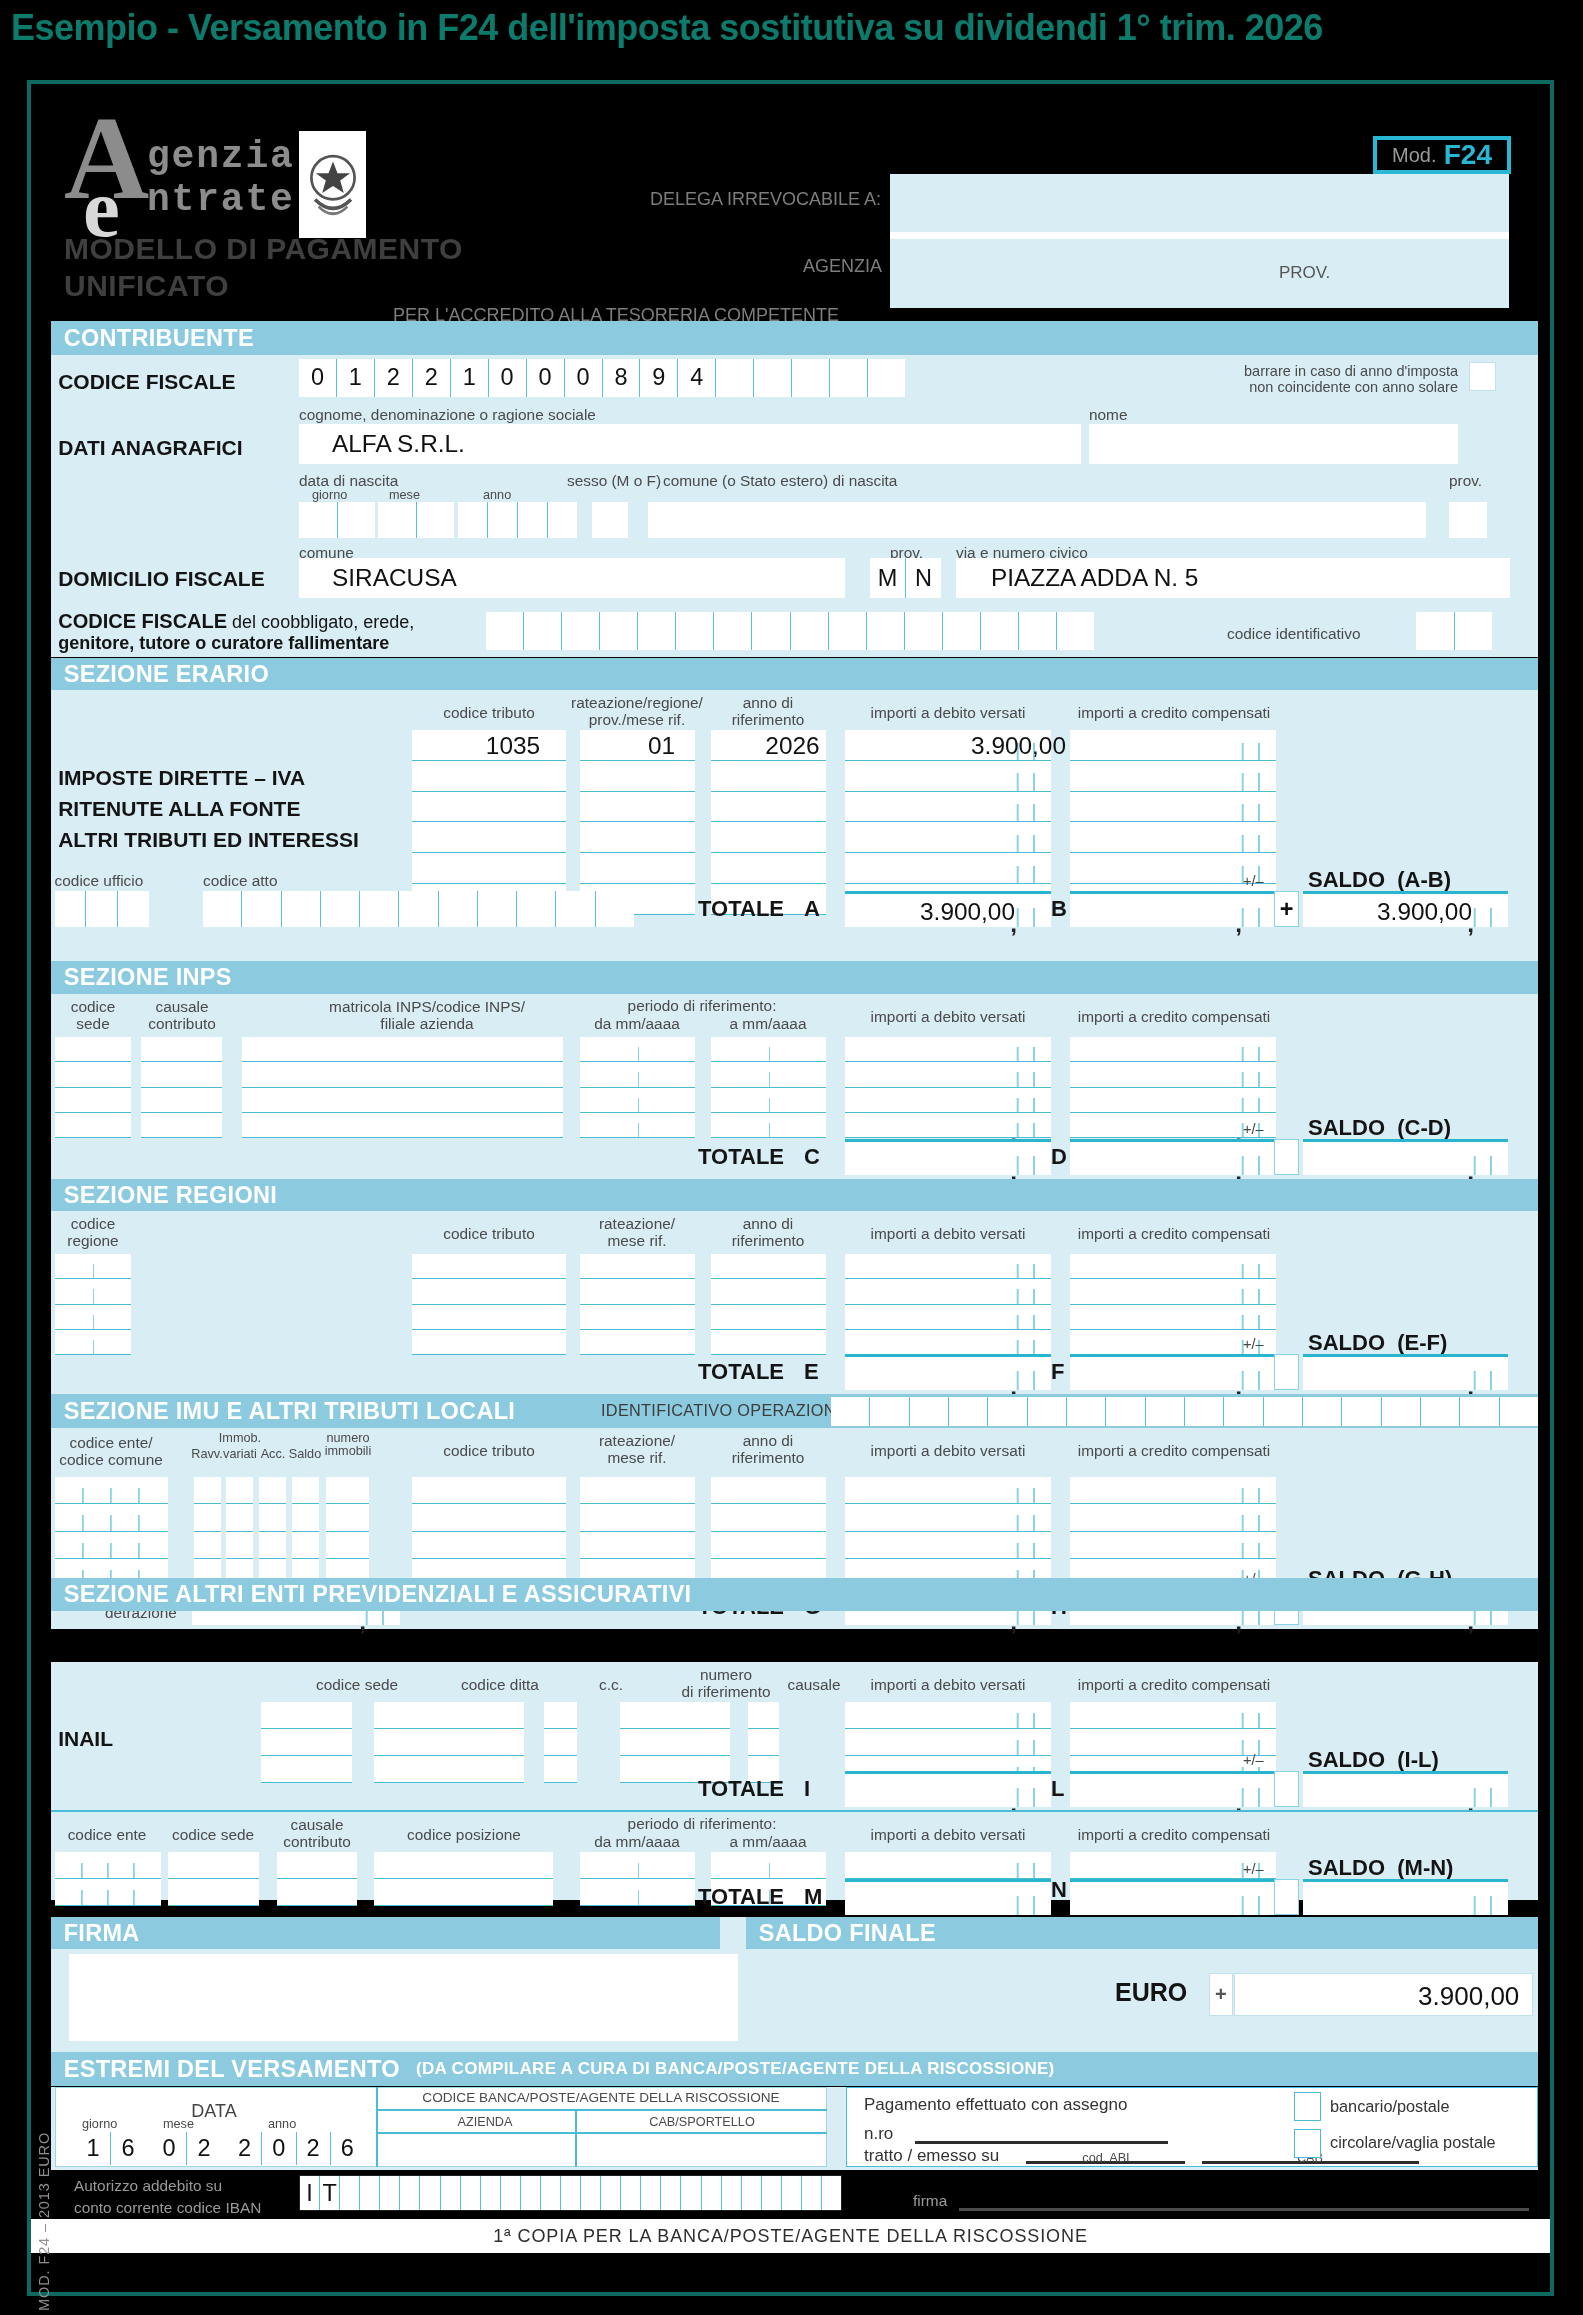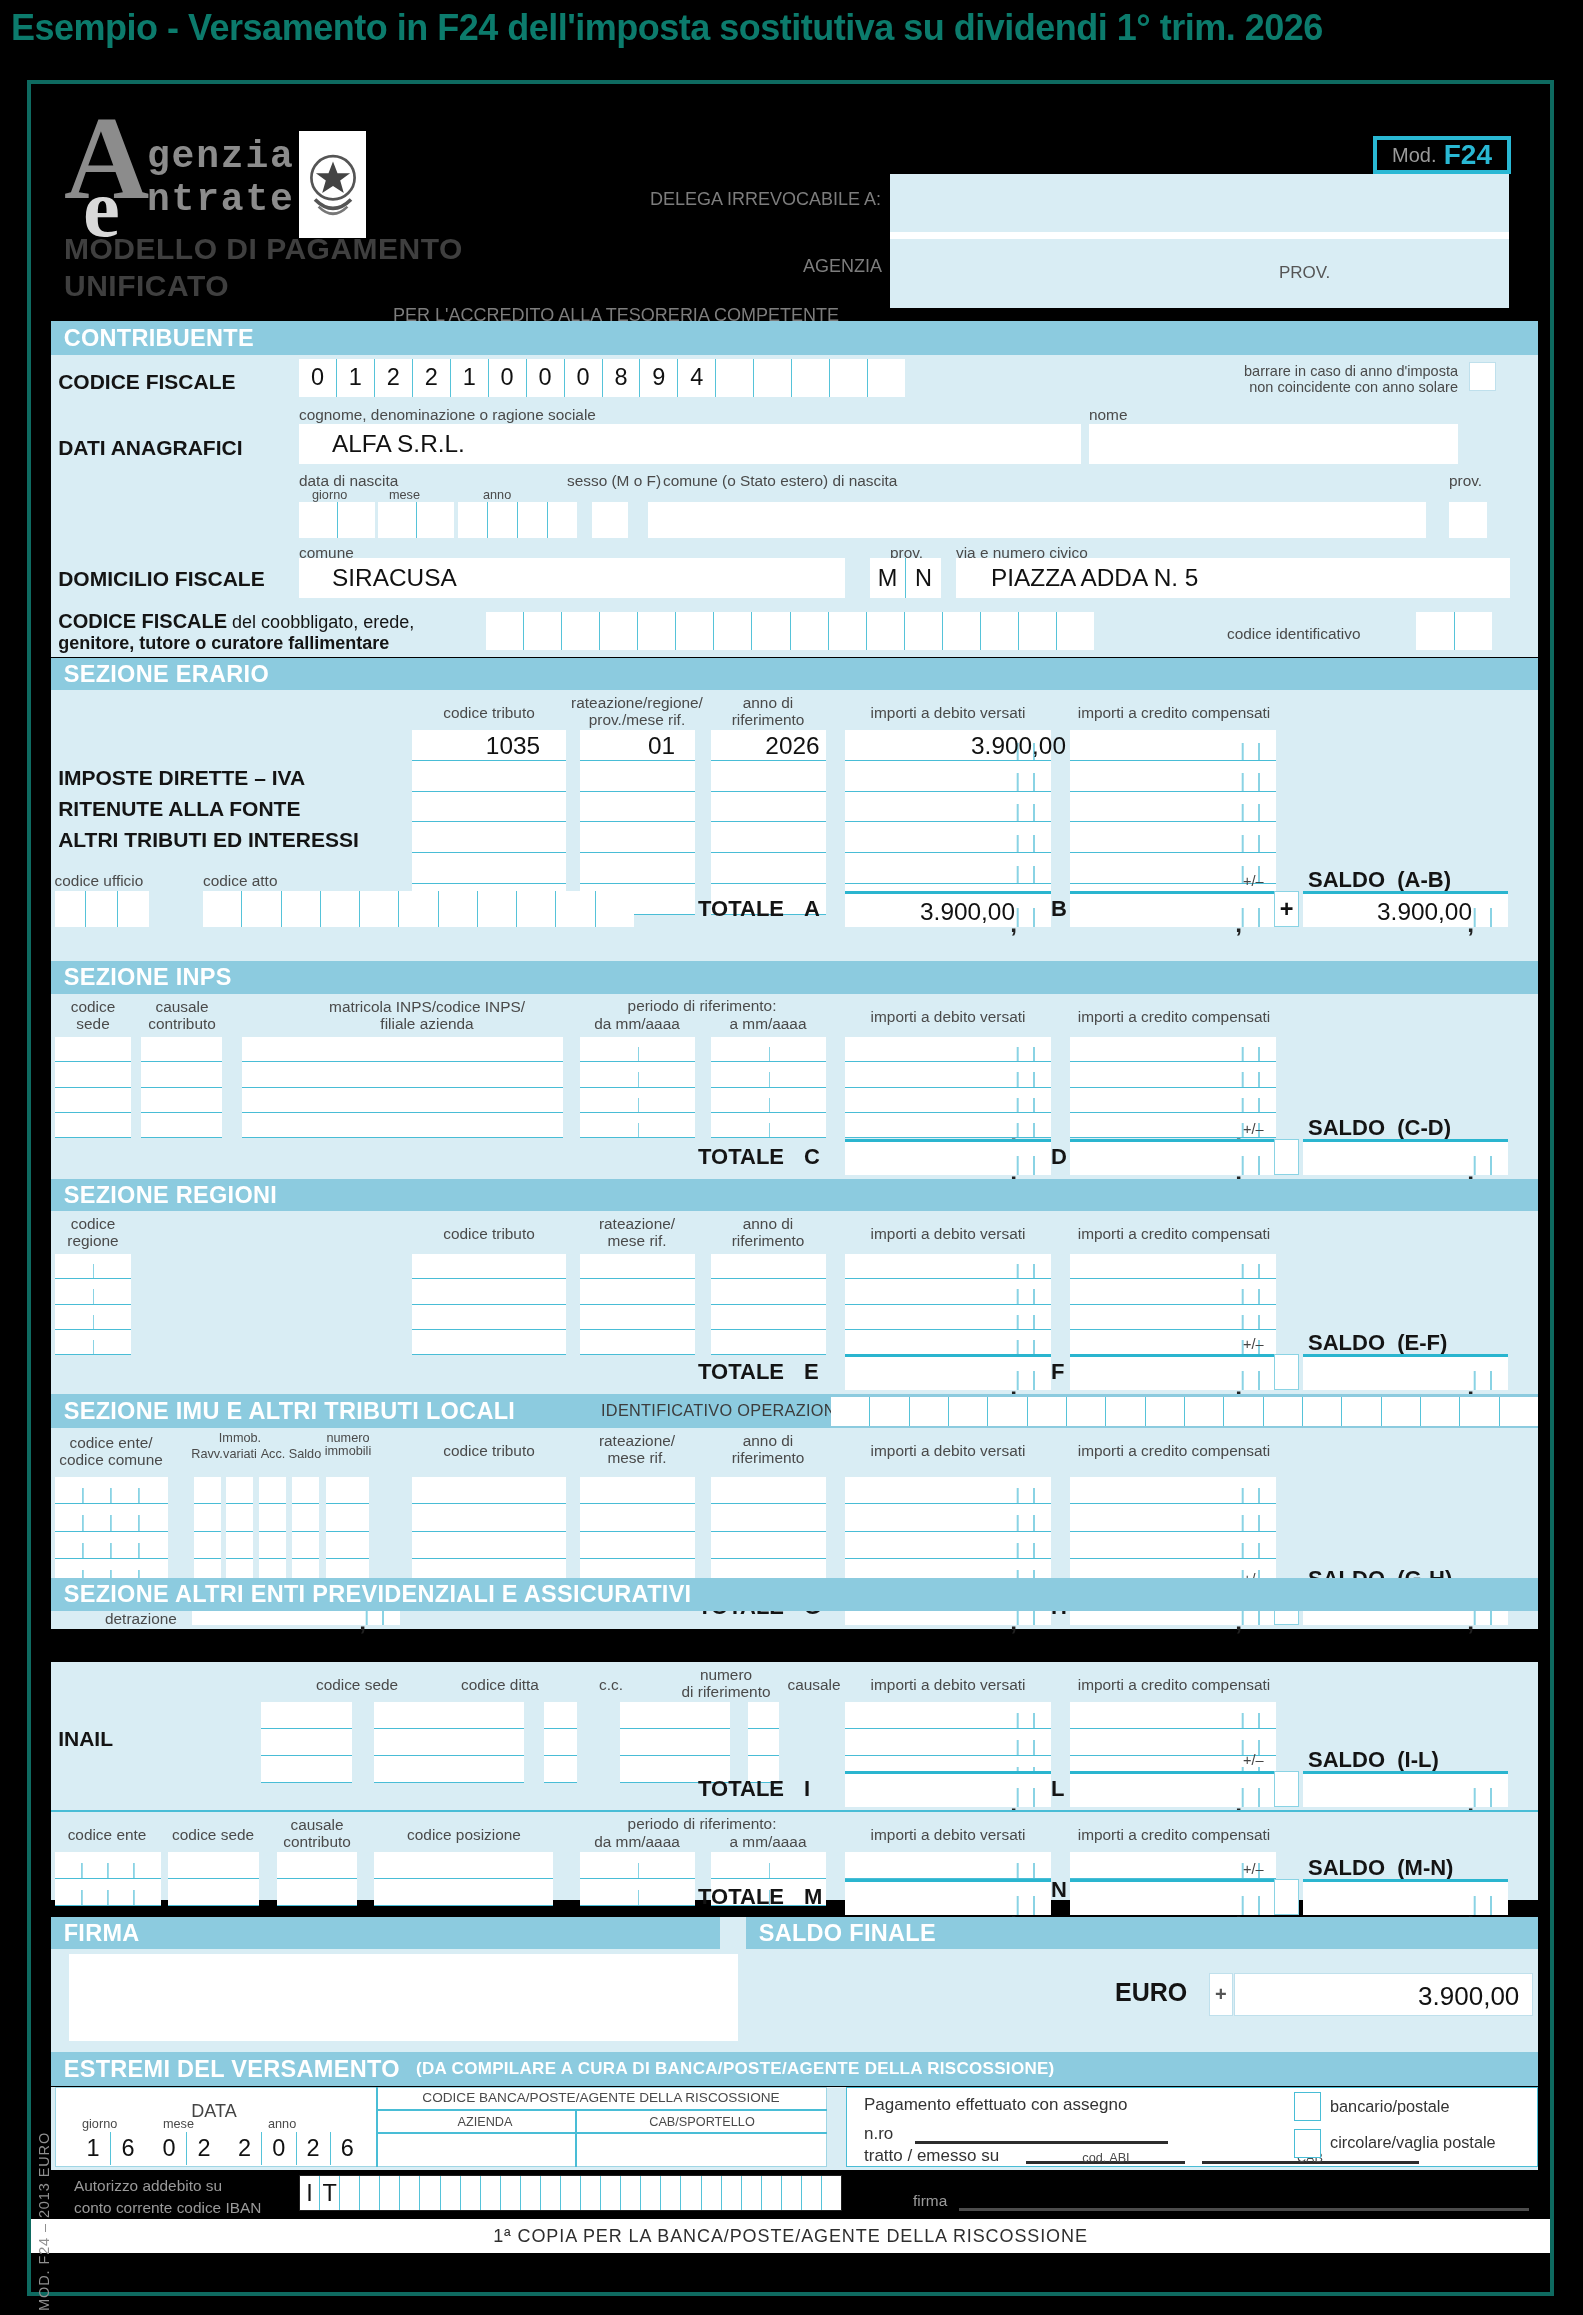--- a/index.html
+++ b/index.html
@@ -568,21 +568,21 @@
         <div class="cr"></div>
         <div class="cr"></div>
       </div>
     <div class="stack amt" style="left:1019px;top:49px;width:206px;height:109px;">
         <div class="cr"></div>
         <div class="cr"></div>
         <div class="cr"></div>
         <div class="cr"></div>
       </div>
 
-    <span class="sl" style="left:54px;top:177px;margin-top:6px;">detrazione</span>
+    <span class="sl" style="left:54px;top:177px;">detrazione</span>
     <div class="wb amtbox" style="left:141px;top:161px;width:208px;height:36px;"></div>
 
     <span class="tlab" style="left:507px;top:166px;width:226px;">TOTALE</span>
     <span class="letter" style="left:753px;top:166px;">G</span>
     <div class="tbox amtbox" style="left:794px;top:161px;width:206px;"></div>
     <span class="letter" style="left:1000px;top:166px;">H</span>
     <div class="tbox amtbox" style="left:1019px;top:161px;width:206px;"></div>
     <span class="pm" style="left:1192px;top:143px;">+/–</span>
     <span class="saldolab" style="left:1257px;top:138px;"><span>SALDO</span>&nbsp;&nbsp;<span>(G-H)</span></span>
     <div class="sign" style="left:1223px;top:161px;"></div>

